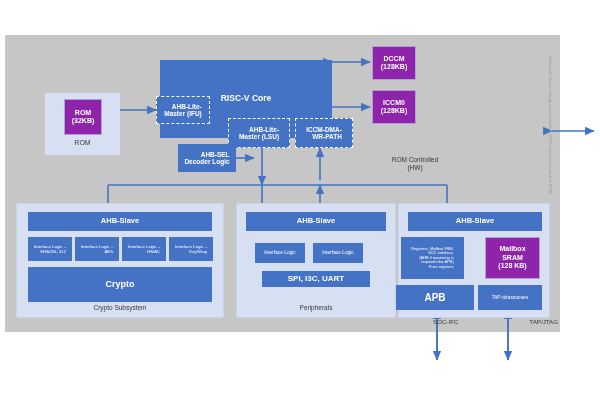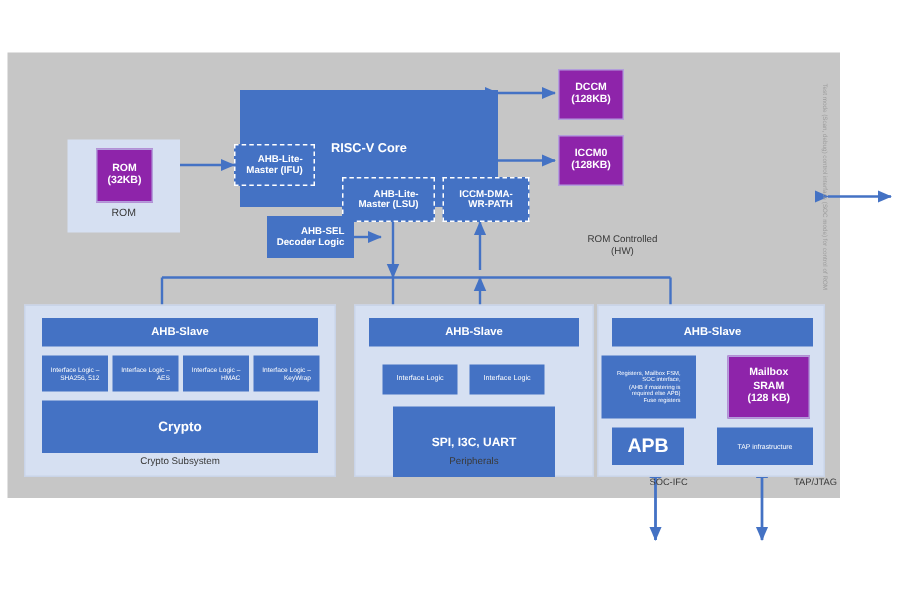--- a/index.html
+++ b/index.html
@@ -236,21 +236,21 @@
   <div class="abs subsys" style="left:236px; top:203px; width:160px; height:115px;"></div>
   <div class="abs blk" style="left:246px; top:212px; width:140px; height:19px; font-size:7.5px;">
     <span>AHB-Slave</span>
   </div>
   <div class="abs blk thin" style="left:255px; top:243px; width:50px; height:20px; font-size:4.8px;">
     <span>Interface Logic</span>
   </div>
   <div class="abs blk thin" style="left:313px; top:243px; width:50px; height:20px; font-size:4.8px;">
     <span>Interface Logic</span>
   </div>
-  <div class="abs blk" style="left:262px; top:271px; width:108px; height:47px; font-size:8px;">
+  <div class="abs blk" style="left:262px; top:271px; width:108px; height:16px; font-size:8px;">
     <span>SPI, I3C, UART</span>
   </div>
   <div class="abs cap" style="left:236px; top:304px; width:160px; font-size:6.5px;">Peripherals</div>
 
   <div class="abs subsys" style="left:398px; top:203px; width:152px; height:115px;"></div>
   <div class="abs blk" style="left:408px; top:212px; width:134px; height:19px; font-size:7.5px;">
     <span>AHB-Slave</span>
   </div>
   <div class="abs blk thin" style="left:401px; top:237px; width:63px; height:42px; font-size:3.9px;">
     <div>
@@ -261,21 +261,21 @@
       <div>Fuse registers</div>
     </div>
   </div>
   <div class="abs mem" style="left:485px; top:237px; width:55px; height:42px; font-size:7px;">
     <div>
       <div>Mailbox</div>
       <div>SRAM</div>
       <div>(128 KB)</div>
     </div>
   </div>
-  <div class="abs blk" style="left:408px; top:285px; width:48px; height:25px; font-size:13px;">
+  <div class="abs blk" style="left:396px; top:285px; width:78px; height:25px; font-size:10px;">
     <span>APB</span>
   </div>
   <div class="abs blk thin" style="left:478px; top:285px; width:64px; height:25px; font-size:4.6px;">
     <span>TAP infrastructure</span>
   </div>
 
   <div class="abs cap" style="left:405px; top:318px; width:86px; font-size:6.2px; text-align:left; padding-left:28px;">SOC-IFC</div>
   <div class="abs cap" style="left:492px; top:318px; width:66px; font-size:6.2px; text-align:right;">TAP/JTAG</div>
 
 </div>

